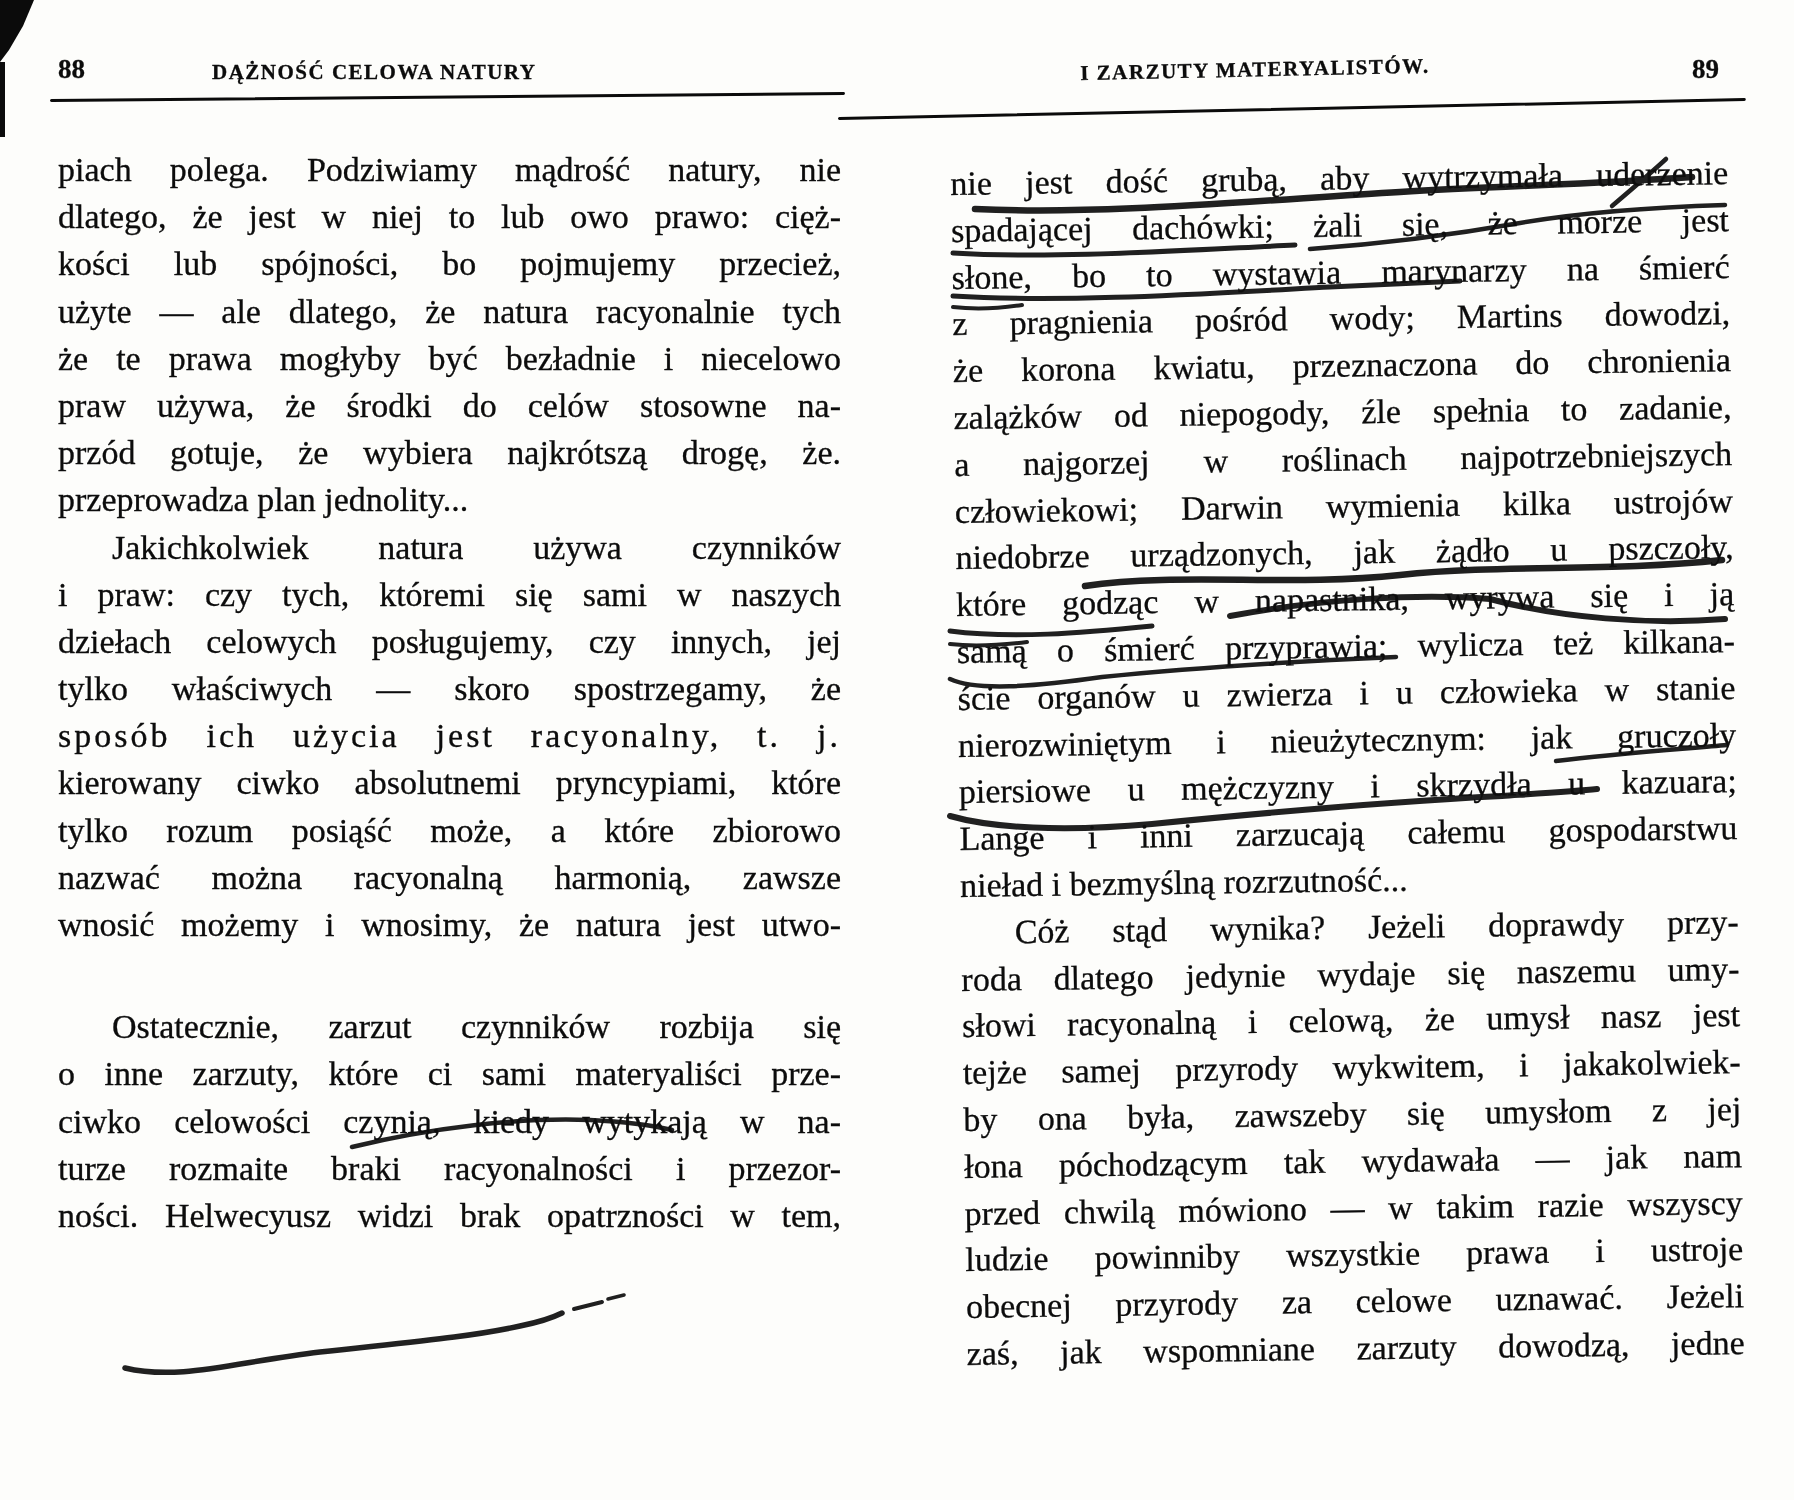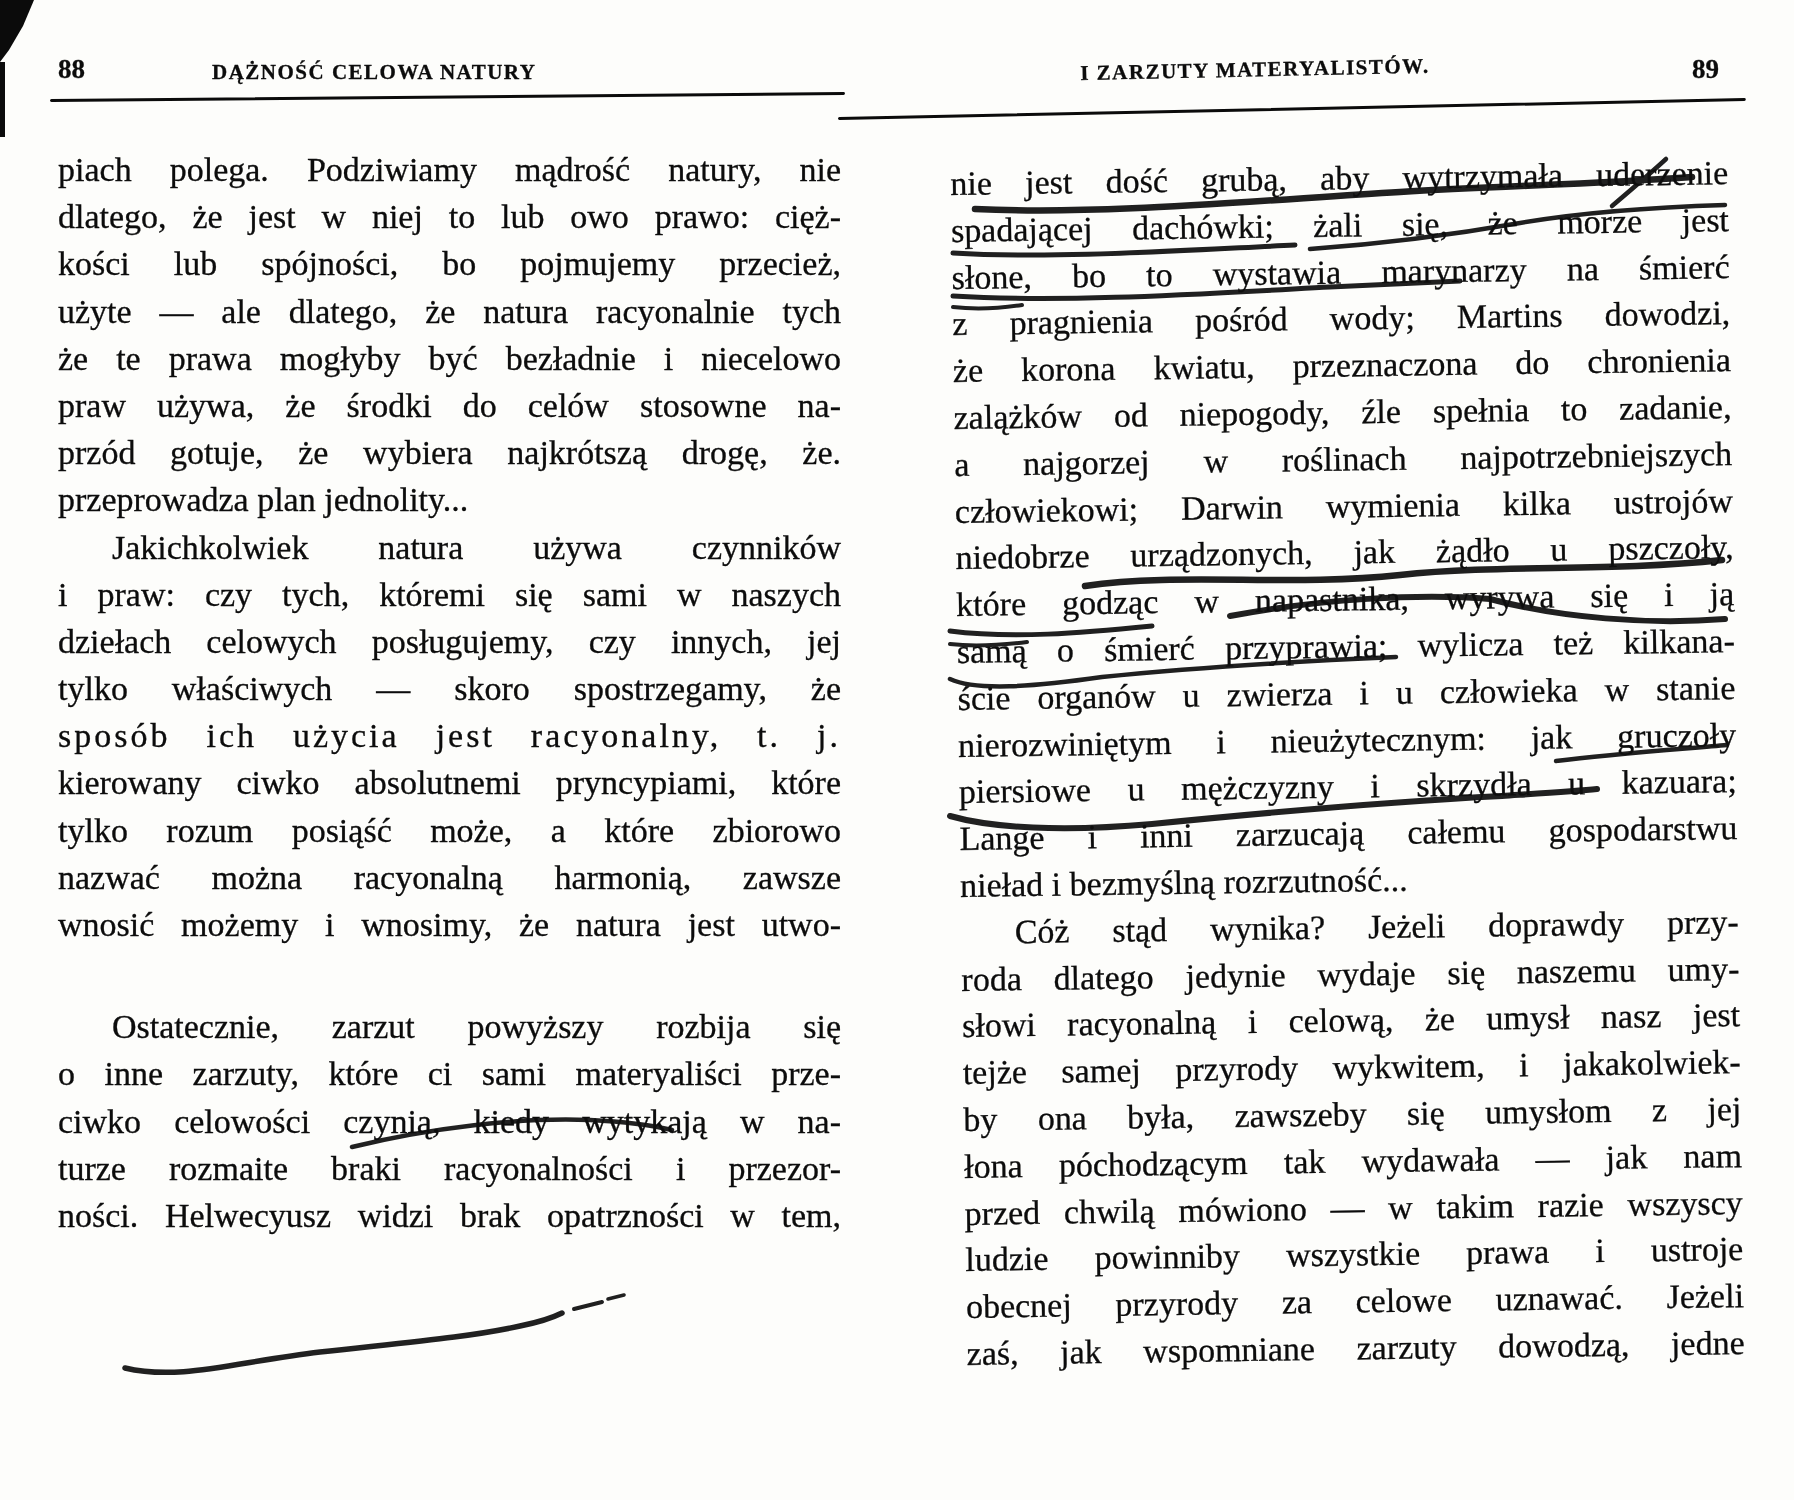--- a/index.html
+++ b/index.html
@@ -52,21 +52,21 @@
         <div class="line par-end">przeprowadza plan jednolity...</div>
         <div class="line indent">Jakichkolwiek natura używa czynników</div>
         <div class="line">i praw: czy tych, któremi się sami w naszych</div>
         <div class="line">dziełach celowych posługujemy, czy innych, jej</div>
         <div class="line">tylko właściwych — skoro spostrzegamy, że</div>
         <div class="line spaced">sposób ich użycia jest racyonalny, t. j.</div>
         <div class="line">kierowany ciwko absolutnemi pryncypiami, które</div>
         <div class="line">tylko rozum posiąść może, a które zbiorowo</div>
         <div class="line">nazwać można racyonalną harmonią, zawsze</div>
         <div class="line">wnosić możemy i wnosimy, że natura jest utwo-</div>
-        <div class="line indent gap">Ostatecznie, zarzut powyższy rozbija się</div>
+        <div class="line indent gap">Ostatecznie, zarzut czynników rozbija się</div>
         <div class="line">o inne zarzuty, które ci sami materyaliści prze-</div>
         <div class="line">ciwko celowości czynią, kiedy wytykają w na-</div>
         <div class="line">turze rozmaite braki racyonalności i przezor-</div>
         <div class="line">ności. Helwecyusz widzi brak opatrzności w tem,</div>
       </div>
   </div>
 
   <div>
     <span class="runhead" id="head-right-title">I ZARZUTY MATERYALISTÓW.</span>
     <span class="pagenum" id="head-right-num">89</span>

